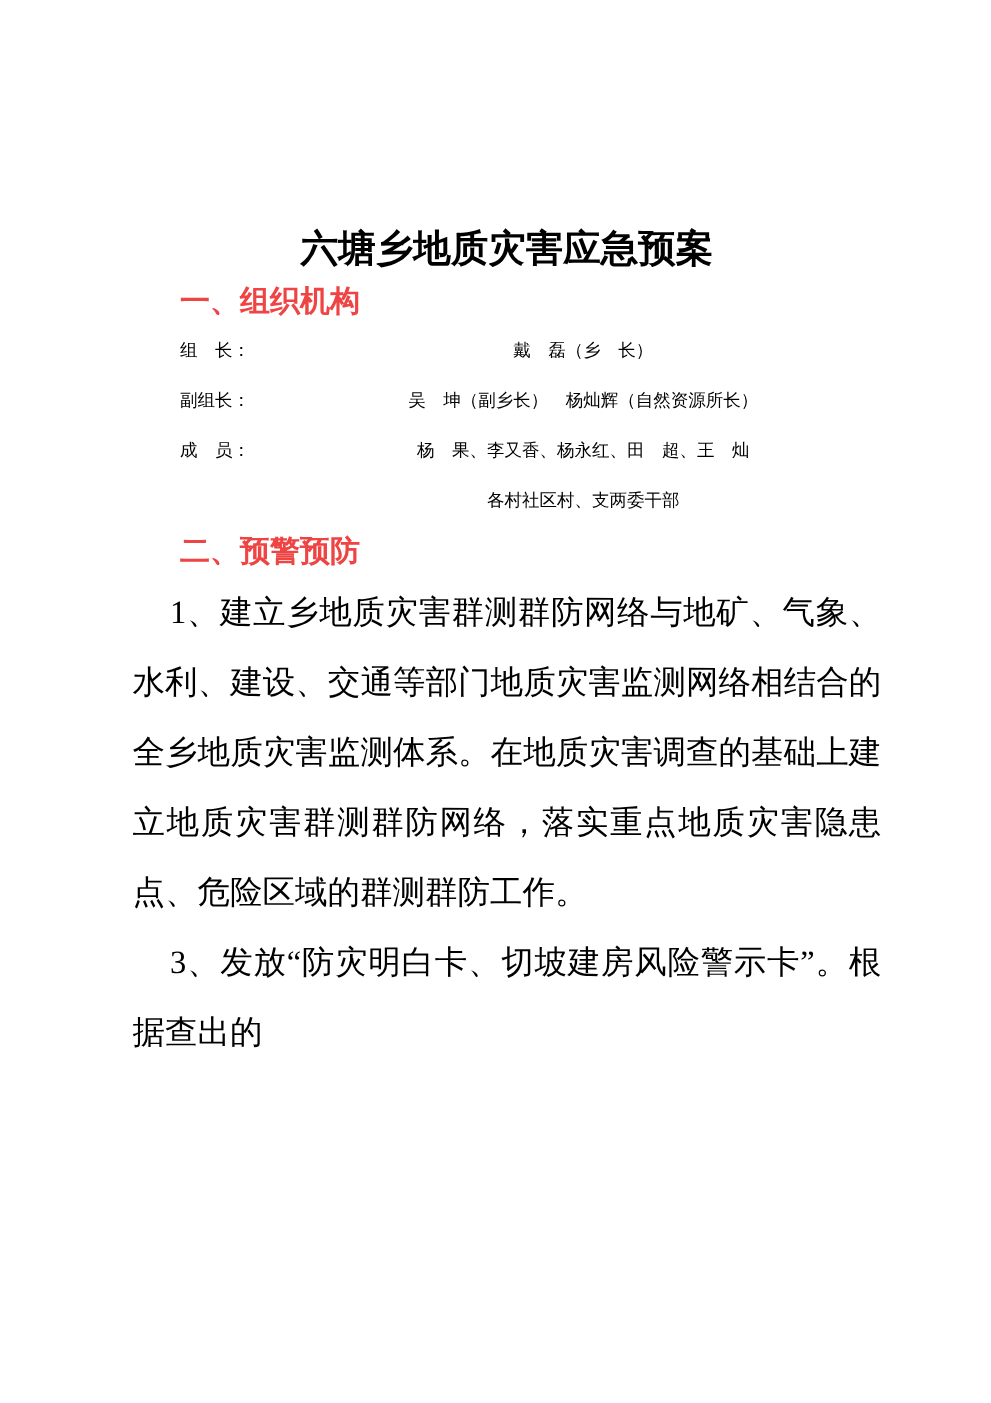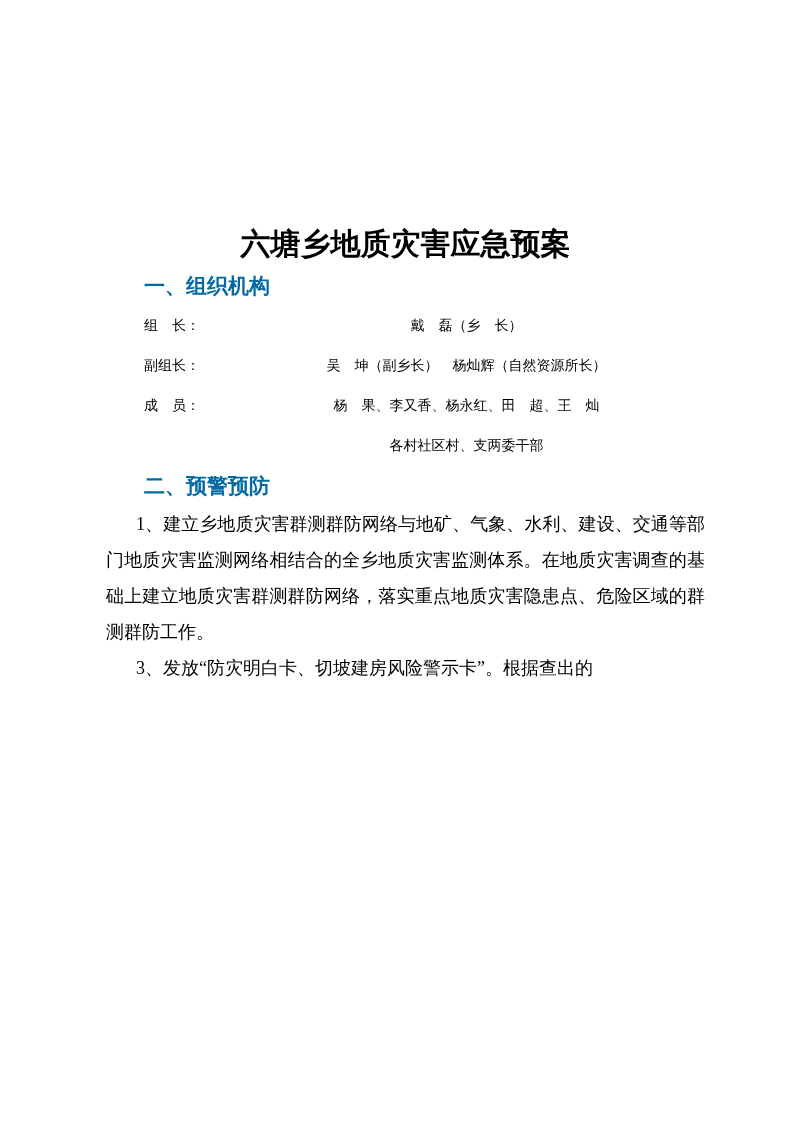--- a/index.html
+++ b/index.html
@@ -10,56 +10,55 @@
   }
   .page {
     position: relative;
     width: 793px;
     height: 1122px;
     background: #ffffff;
     overflow: hidden;
   }
   .content {
     padding: 178px 88px 0 106px; 
-    margin-top: 44px;
   }
   .doc-title {
     font-family: "Liberation Serif", "DejaVu Serif", serif;
     font-size: 30px;
     font-weight: bold;
     line-height: 44px;
     text-align: center;
     letter-spacing: 0px;
     color: #000000;
   }
   .sec-heading {
     font-family: "Liberation Sans", "DejaVu Sans", sans-serif;
-    font-size: 21px;
+    font-size: 24px;
     font-weight: bold;
     line-height: 40px;
     margin-left: 38px;
-    color: #0369a1;
+    color: #ef4444;
   }
   .role-line {
     display: flex;
     font-size: 14px;
     line-height: 40px;
     margin-left: 38px;
   }
   .role-label {
     flex: 0 0 84px;
     width: 84px;
   }
   .role-value {
     flex: 1;
     text-align: center;
   }
   .body-para {
-    font-size: 18px;
-    line-height: 36px;
+    font-size: 26px;
+    line-height: 56px;
     text-align: justify;
     text-indent: 30px;
     word-break: break-all;
   }
 </style>
 </head>
 <body>
 
 <div class="page">
   <div class="content">

